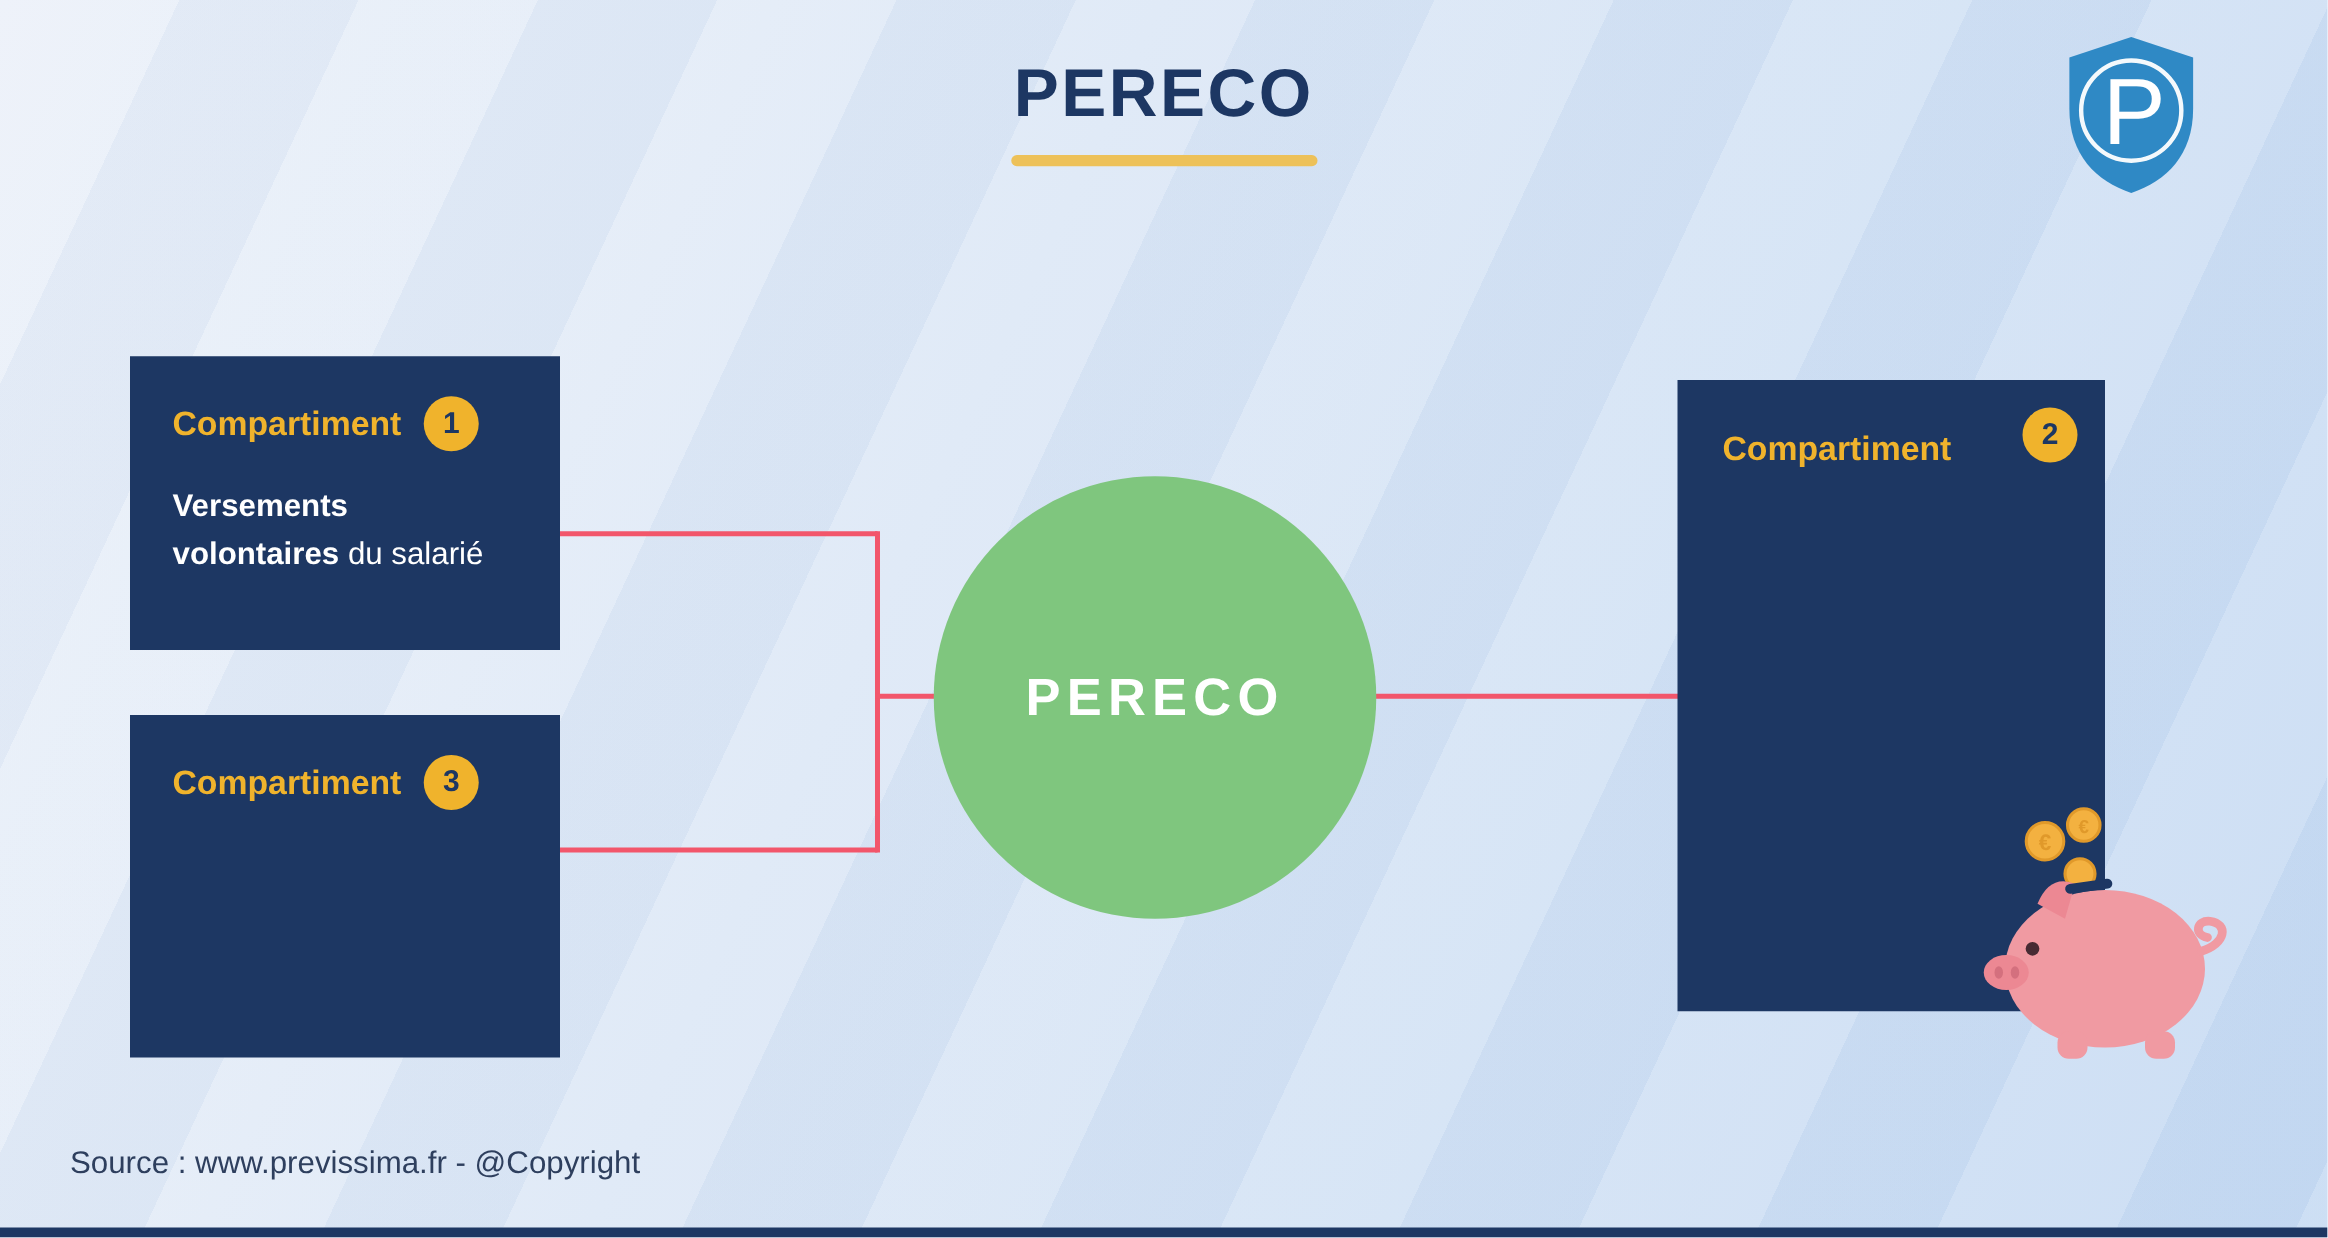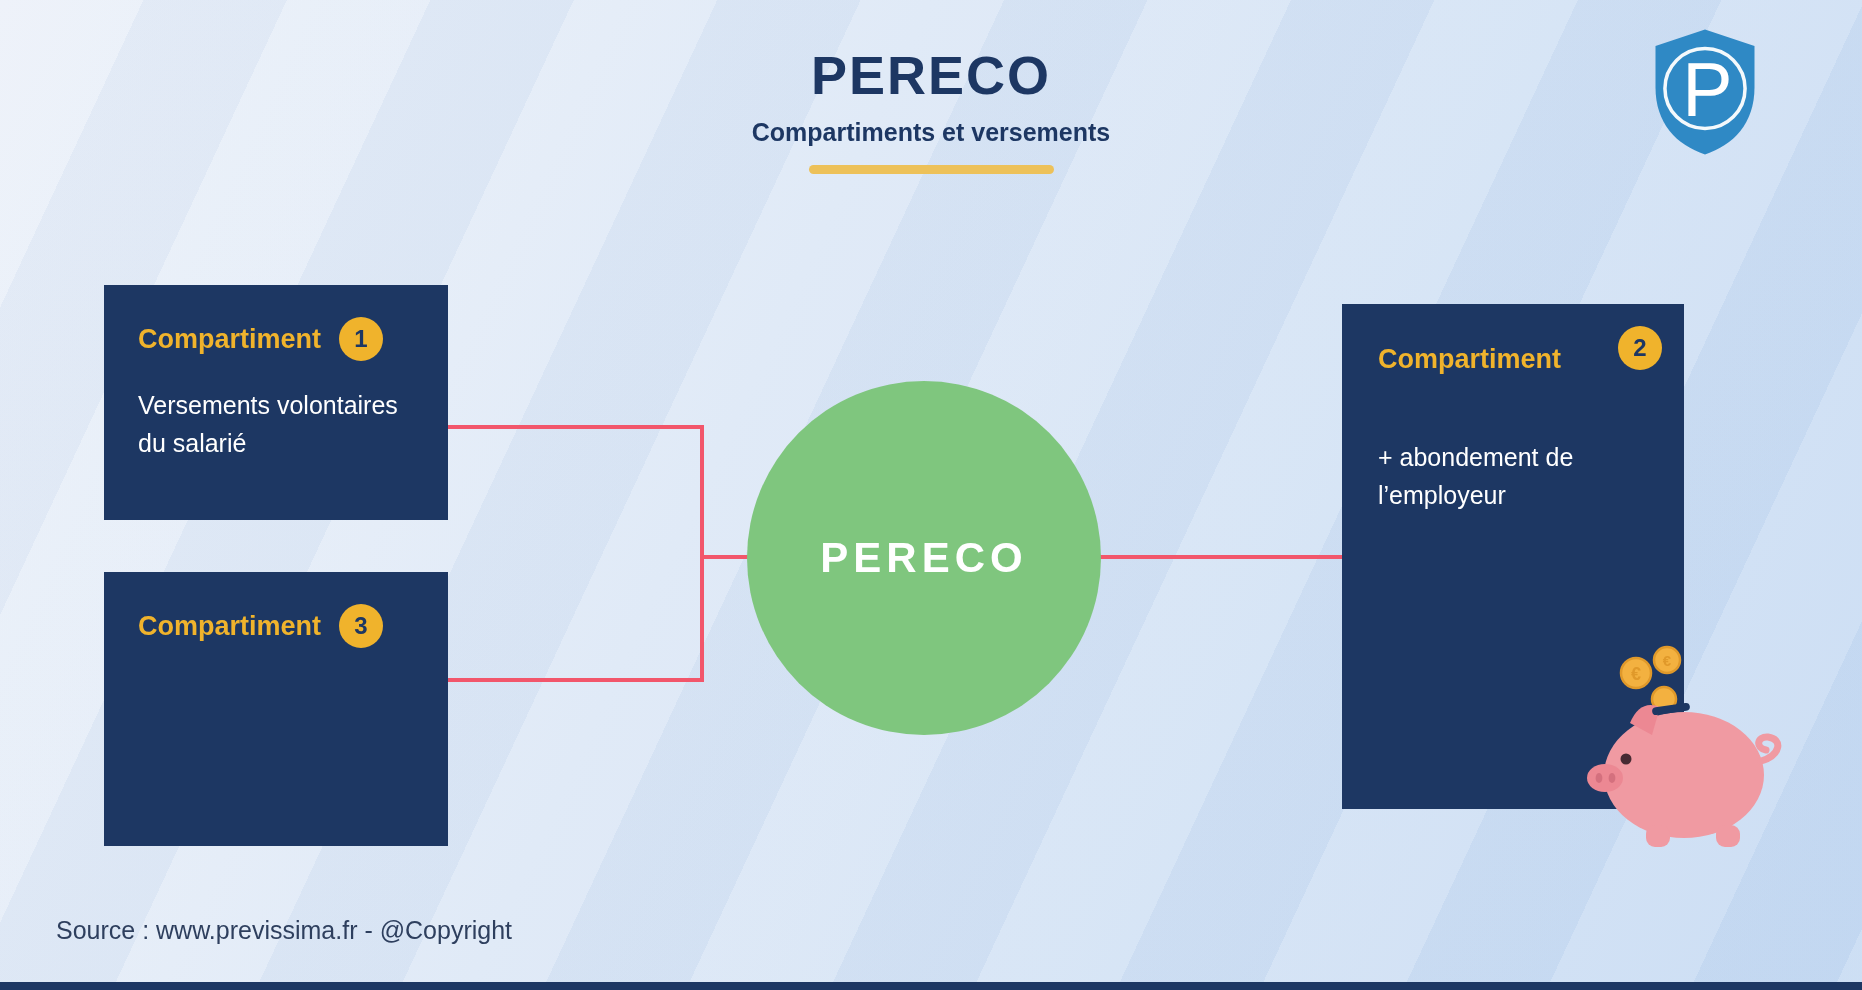--- a/index.html
+++ b/index.html
@@ -41,21 +41,21 @@
 
   .box-heading { display:flex; align-items:center; gap:18px;
     color:#f0b32c; font-size:27px; font-weight:700; }
   .badge { flex:0 0 auto; width:44px; height:44px; border-radius:50%;
     background:#f0b32c; color:#1d3763; font-size:24px; font-weight:700;
     display:flex; align-items:center; justify-content:center; }
   .badge-corner { position:absolute; top:22px; right:22px; }
   .box2 .box-heading { padding-right:56px; }
 
   .box-body { margin-top:26px; font-size:25px; line-height:1.5; font-weight:400; }
-  .bold { font-weight:400; }
+  .bold { font-weight:700; }
   .box-extra { margin-top:64px; font-size:25px; line-height:1.5; }
 
   
   .center-circle { position:absolute; left:747px; top:381px; width:354px; height:354px;
     border-radius:50%; background:#7fc67e; z-index:2;
     display:flex; align-items:center; justify-content:center;
     color:#ffffff; font-size:42px; font-weight:700; letter-spacing:5px; }
 
   
   .pig { position:absolute; left:1572px; top:645px; width:212px; height:205px; z-index:3; }
@@ -64,21 +64,20 @@
   .source { position:absolute; left:56px; top:916px; font-size:25px; color:#2e3f5e; z-index:4; }
   .bottom-bar { position:absolute; left:0; bottom:0; width:100%; height:8px; background:#1d3763; z-index:5; }
 </style>
 </head>
 <body>
 
 <div class="canvas">
 
   <header class="header">
     <h1 class="title">PERECO</h1>
-    <div class="subtitle">Compartiments et versements</div>
     <div class="accent-bar"></div>
   </header>
 
   <div class="logo">
     <svg viewBox="0 0 100 112" width="120" height="132">
       <path d="M50 3 L92 17 V52 C92 83 74 101 50 109 C26 101 8 83 8 52 V17 Z" fill="#2f89c5"></path>
       <circle cx="50" cy="53" r="34" fill="none" stroke="#ffffff" stroke-width="3" opacity="0.95"></circle>
       <text x="52" y="76" font-size="64" fill="#ffffff" text-anchor="middle" font-family="Liberation Sans, sans-serif">P</text>
     </svg>
   </div>
@@ -106,21 +105,20 @@
 
   <div class="center-circle">
     <span>PERECO</span>
   </div>
 
   <section class="navy-box box2">
     <span class="badge badge-corner">2</span>
     <div class="box-heading">
       <span>Compartiment</span>
     </div>
-    <p class="box-extra"><span>+ </span><span class="bold">abondement</span><span> de l’employeur</span></p>
   </section>
 
   <div class="pig">
     <svg viewBox="0 0 212 205" width="212" height="205">
 
       <g>
         <circle cx="64" cy="28" r="15" fill="#f3b140" stroke="#e0992a" stroke-width="2.5"></circle>
         <text x="64" y="35" font-size="18" font-weight="bold" fill="#e0992a" text-anchor="middle" font-family="Liberation Sans, sans-serif">€</text>
         <circle cx="95" cy="15" r="13" fill="#f3b140" stroke="#e0992a" stroke-width="2.5"></circle>
         <text x="95" y="21" font-size="15" font-weight="bold" fill="#e0992a" text-anchor="middle" font-family="Liberation Sans, sans-serif">€</text>

